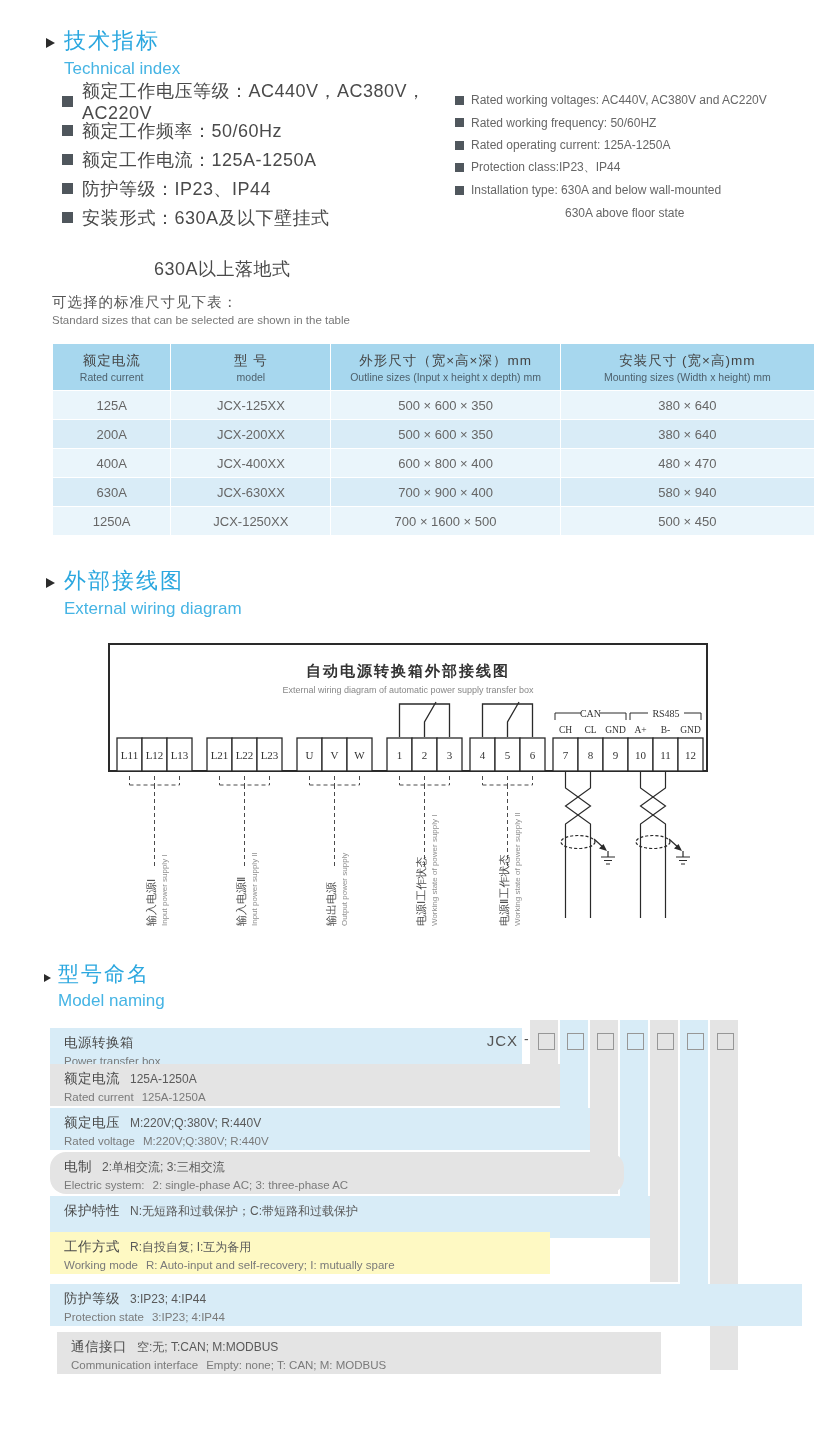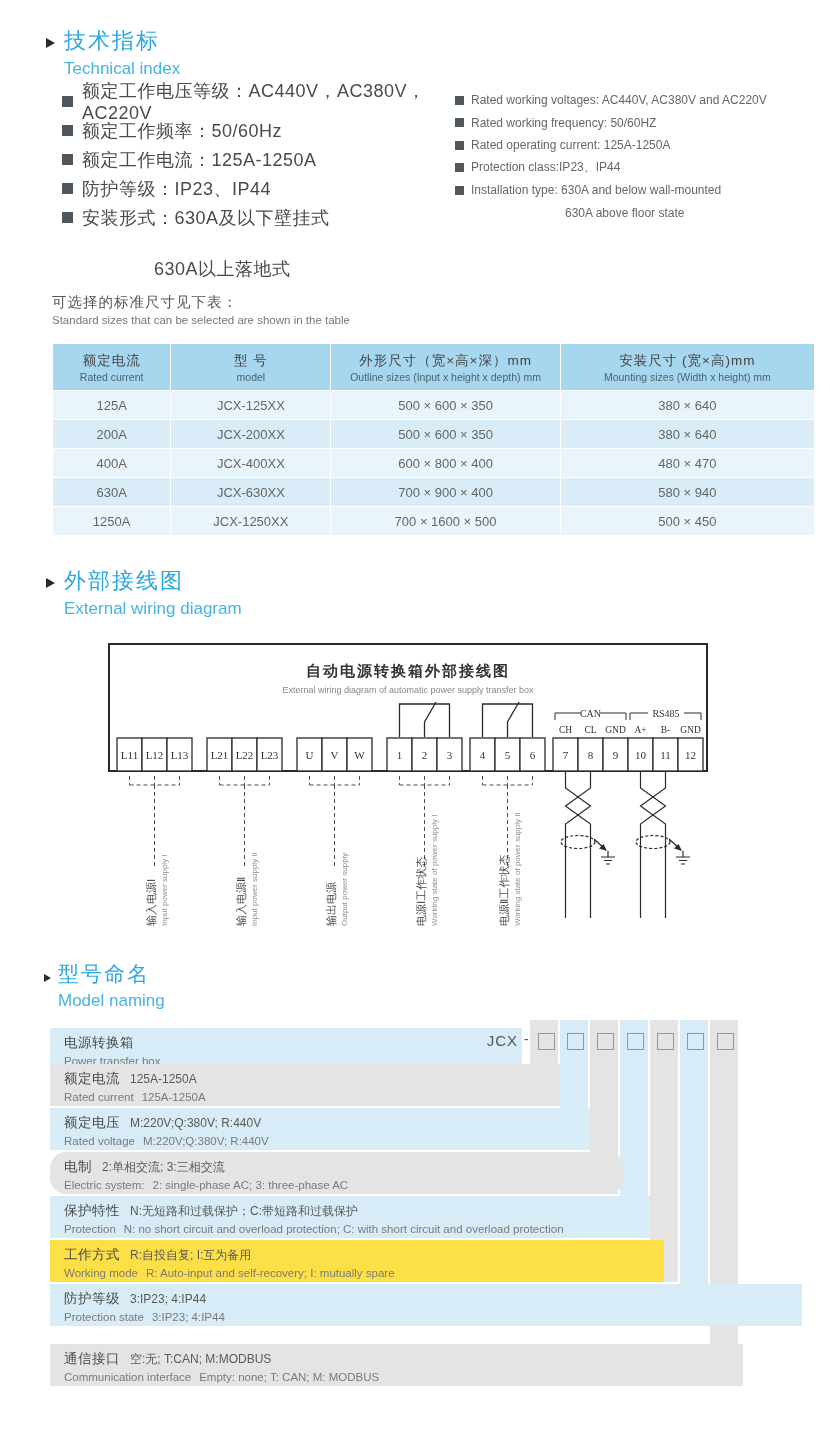--- a/index.html
+++ b/index.html
@@ -37,23 +37,23 @@
   .st3{left:570px;height:218px;background:#D8ECF7;}
   .st4{left:600px;height:262px;background:#E4E4E4;}
   .st5{left:630px;height:306px;background:#D8ECF7;}
   .st6{left:660px;height:350px;background:#E4E4E4;}
   .mrow{position:absolute;left:0;height:42px;box-sizing:border-box;padding:6px 0 0 14px;}
   .mr0{top:0;width:472px;background:#D8ECF7;margin-top:8px;}
   .mr1{top:44px;width:510px;background:#E4E4E4;}
   .mr2{top:88px;width:540px;background:#D8ECF7;}
   .mr3{top:132px;width:574px;background:#E4E4E4;border-radius:16px;}
   .mr4{top:176px;width:600px;background:#D8ECF7;}
-  .mr5{top:220px;width:614px;background:#fde047;}
+  .mr5{top:212px;width:500px;background:#fef9c3;}
   .mr6{top:264px;width:752px;background:#D8ECF7;}
-  .mr7{top:324px;width:693px;background:#E4E4E4;}
+  .mr7{top:312px;width:604px;background:#E4E4E4;margin-left:7px;}
   .mz{font-size:13.5px;color:#4a4a4a;letter-spacing:0.5px;}
   .mz .val{margin-left:10px;font-size:12px;color:#5a5a5a;letter-spacing:0;}
   .me{font-size:11.5px;color:#7a7a7a;margin-top:3px;}
   .me .val{margin-left:8px;}
   .codebox{position:absolute;top:13px;width:15px;height:15px;border:1px solid #979797;}
   .jcx{position:absolute;left:418px;top:12px;width:50px;text-align:right;font-size:15px;color:#555;letter-spacing:1px;}
   .dash{position:absolute;left:474px;top:11px;font-size:14px;color:#555;}
 </style>
 </head>
 <body>
@@ -328,21 +328,20 @@
     <div class="mrow mr2">
       <div class="mz"><span>额定电压</span><span class="val">M:220V;Q:380V; R:440V</span></div>
       <div class="me"><span>Rated voltage</span><span class="val">M:220V;Q:380V; R:440V</span></div>
     </div>
     <div class="mrow mr3">
       <div class="mz"><span>电制</span><span class="val">2:单相交流; 3:三相交流</span></div>
       <div class="me"><span>Electric system:</span><span class="val">2: single-phase AC; 3: three-phase AC</span></div>
     </div>
     <div class="mrow mr4">
       <div class="mz"><span>保护特性</span><span class="val">N:无短路和过载保护；C:带短路和过载保护</span></div>
-      <div class="me"><span>Protection</span><span class="val">N: no short circuit and overload protection; C: with short circuit and overload protection</span></div>
     </div>
     <div class="mrow mr5">
       <div class="mz"><span>工作方式</span><span class="val">R:自投自复; I:互为备用</span></div>
       <div class="me"><span>Working mode</span><span class="val">R: Auto-input and self-recovery; I: mutually spare</span></div>
     </div>
     <div class="mrow mr6">
       <div class="mz"><span>防护等级</span><span class="val">3:IP23; 4:IP44</span></div>
       <div class="me"><span>Protection state</span><span class="val">3:IP23; 4:IP44</span></div>
     </div>
     <div class="mrow mr7">

